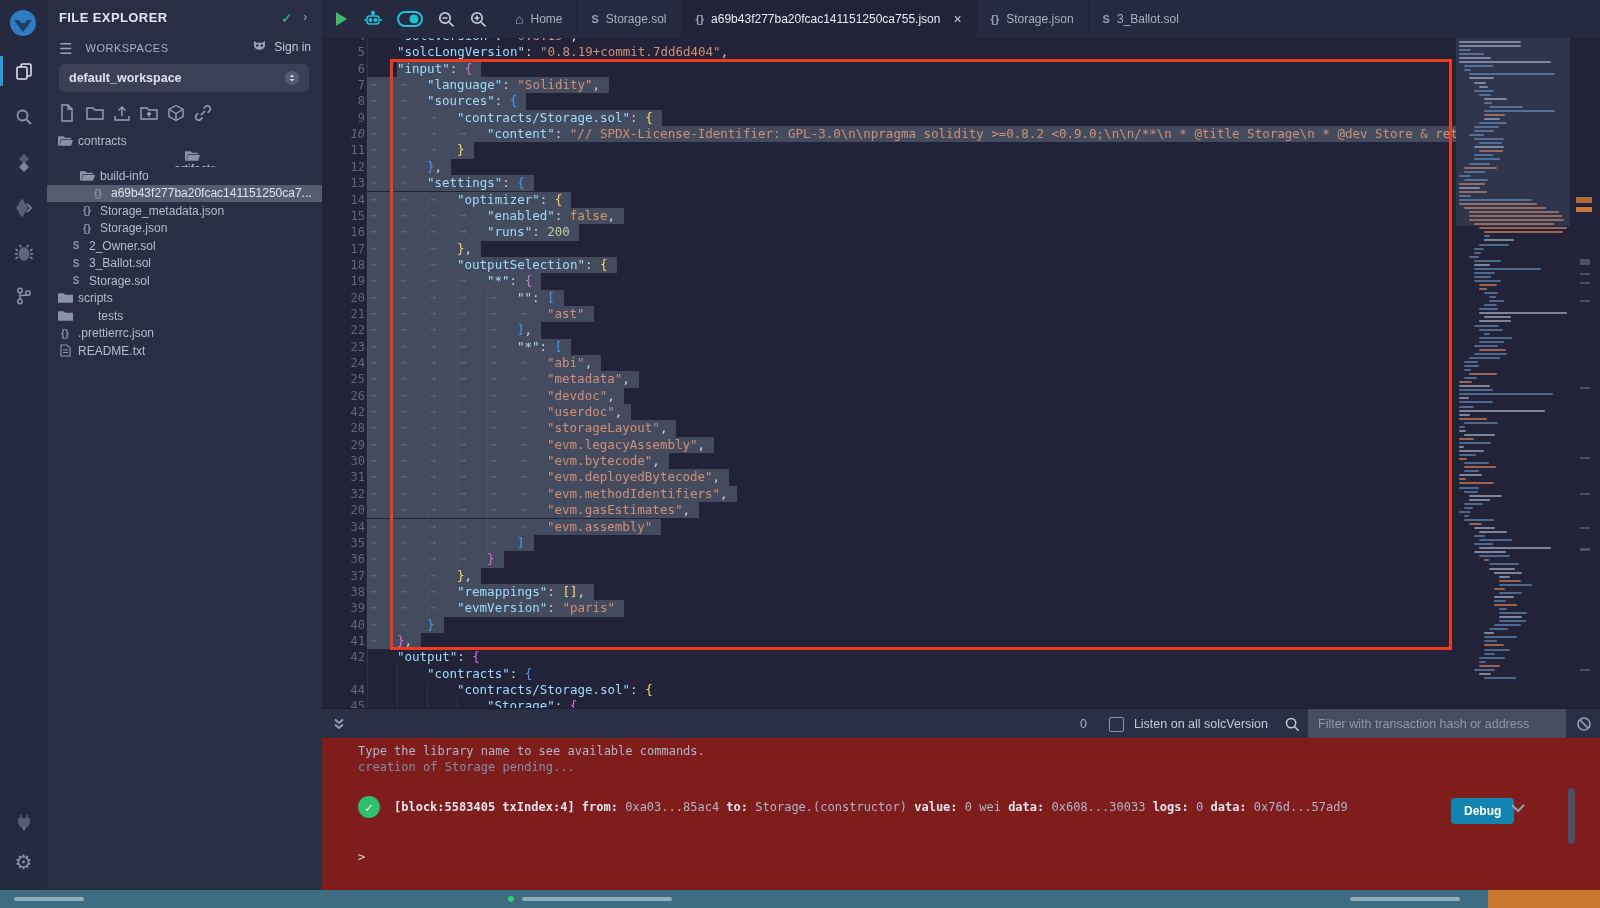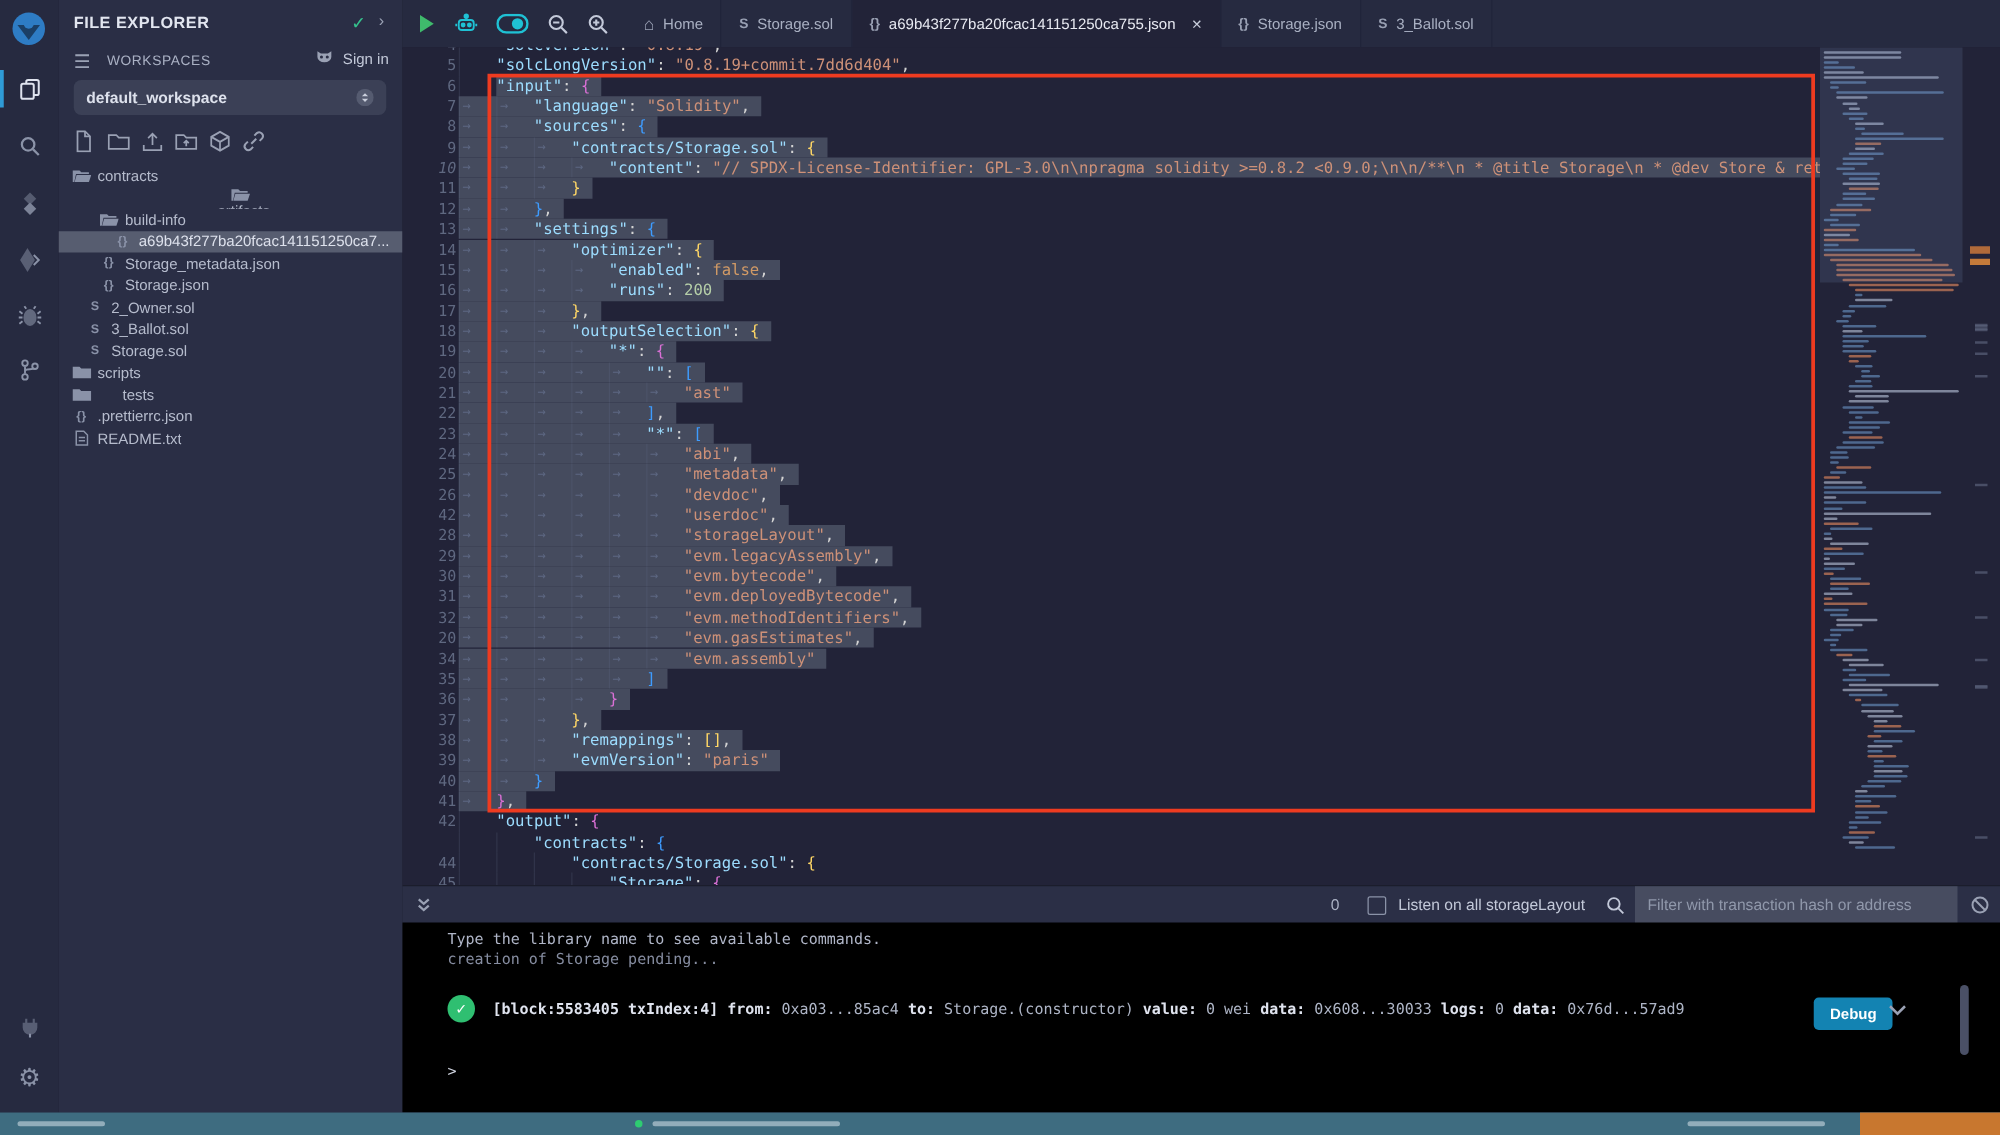--- a/index.html
+++ b/index.html
@@ -43,21 +43,21 @@
   .ck{color:#9CDCFE}.cs{color:#CE9178}.cp{color:#d4d4d4}.cn{color:#B5CEA8}.cf{color:#D19A66}
   .cb1{color:#ffd766}.cb2{color:#DA70D6}.cb3{color:#3E9CFF}
   #redbox{left:390px;top:59px;width:1062px;height:591px;border:3px solid #ee3b20;box-sizing:border-box;z-index:5;pointer-events:none;}
   
   #minimap{left:1456px;top:38px;width:144px;height:670px;background:#222338;z-index:6;cursor:pointer;}
   .mm-bar{position:absolute;height:2px;border-radius:1px;}
   #mm-viewport{position:absolute;left:0;top:0;width:114px;height:188px;background:rgba(125,150,195,.16);}
   #ruler{position:absolute;left:114px;top:0;width:30px;height:670px;}
   
   #termbar{left:322px;top:708px;width:1278px;height:30px;background:#2b2f46;border-top:1px solid #1b1d2c;display:flex;align-items:center;}
-  #terminal{left:322px;top:738px;width:1278px;height:152px;background:#000000;font-family:"DejaVu Sans Mono",monospace;font-size:12px;}
+  #terminal{left:322px;top:738px;width:1278px;height:152px;background:#7f1d1d;font-family:"DejaVu Sans Mono",monospace;font-size:12px;}
   .tline{position:absolute;left:36px;white-space:pre;}
   #txrow{position:absolute;left:36px;top:58px;display:flex;align-items:center;gap:14px;}
   #txcheck{width:22px;height:22px;border-radius:50%;background:#2fbf71;color:#fff;display:flex;align-items:center;justify-content:center;font-size:13px;flex:none;}
   #txtext{white-space:pre;font-size:12px;color:#aeb5c6;}
   #txtext b{color:#dfe3ee;font-weight:bold;}
   #debugbtn{position:absolute;left:1129px;top:60px;background:#1383b2;color:#fff;font-family:"Liberation Sans",sans-serif;
             font-size:12px;font-weight:bold;padding:6px 13px;border-radius:4px;border:none;cursor:pointer;}
   #filterwrap{display:flex;align-items:center;height:30px;background:#474c60;}
   #filterinput{width:238px;height:30px;background:transparent;border:none;outline:none;color:#cdd2e0;
                font-size:12.5px;font-family:"Liberation Sans",sans-serif;padding:0 10px;}
@@ -626,21 +626,21 @@
     </div>
 
   <div id="termbar" class="abs">
     <span style="margin-left:10px;cursor:pointer;">
       <svg width="14" height="14" viewBox="0 0 14 14" fill="none" stroke="#9aa1b4" stroke-width="1.8">
           <path d="M3 2.5 L7 6 L11 2.5 M3 7.5 L7 11 L11 7.5"></path>
         </svg>
     </span>
     <span style="margin-left:auto;color:#aab1c4;font-size:12.5px;">0</span>
     <span class="chk" style="margin-left:22px;"></span>
-    <span style="margin-left:10px;color:#c3c9d9;font-size:12.5px;">Listen on all storageLayout</span>
+    <span style="margin-left:10px;color:#c3c9d9;font-size:12.5px;">Listen on all solcVersion</span>
     <span style="margin-left:16px;margin-right:8px;cursor:pointer;">
       <svg width="16" height="16" viewBox="0 0 18 18" fill="none" stroke="#c3c9d9" stroke-width="1.7">
           <circle cx="8" cy="8" r="5.2"></circle>
           <path d="M12 12 L16.5 16.5"></path>
         </svg>
     </span>
     <span id="filterwrap">
       <input id="filterinput" placeholder="Filter with transaction hash or address" style="">
     </span>
     <span style="margin:0 8px 0 10px;cursor:pointer;">

